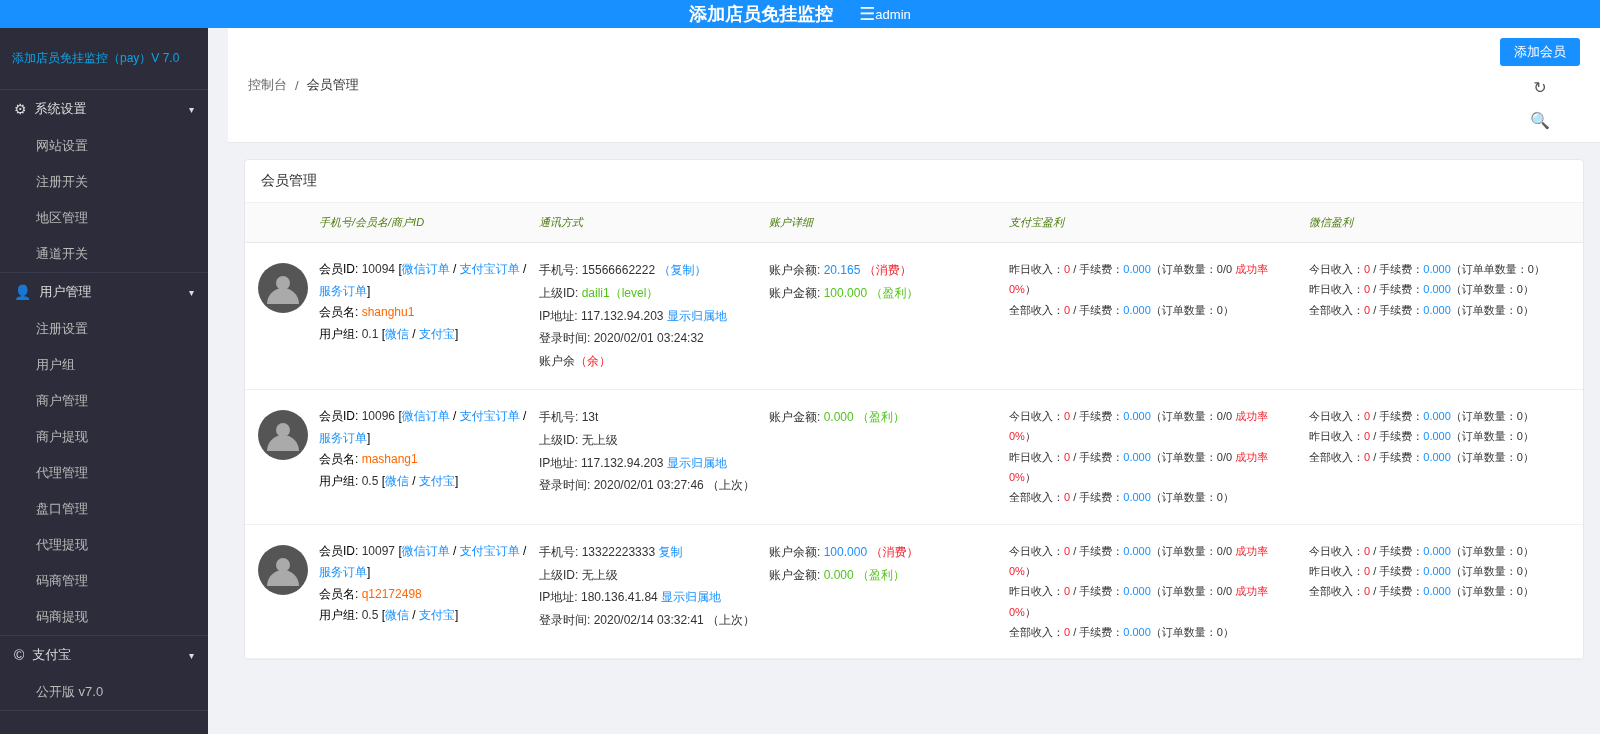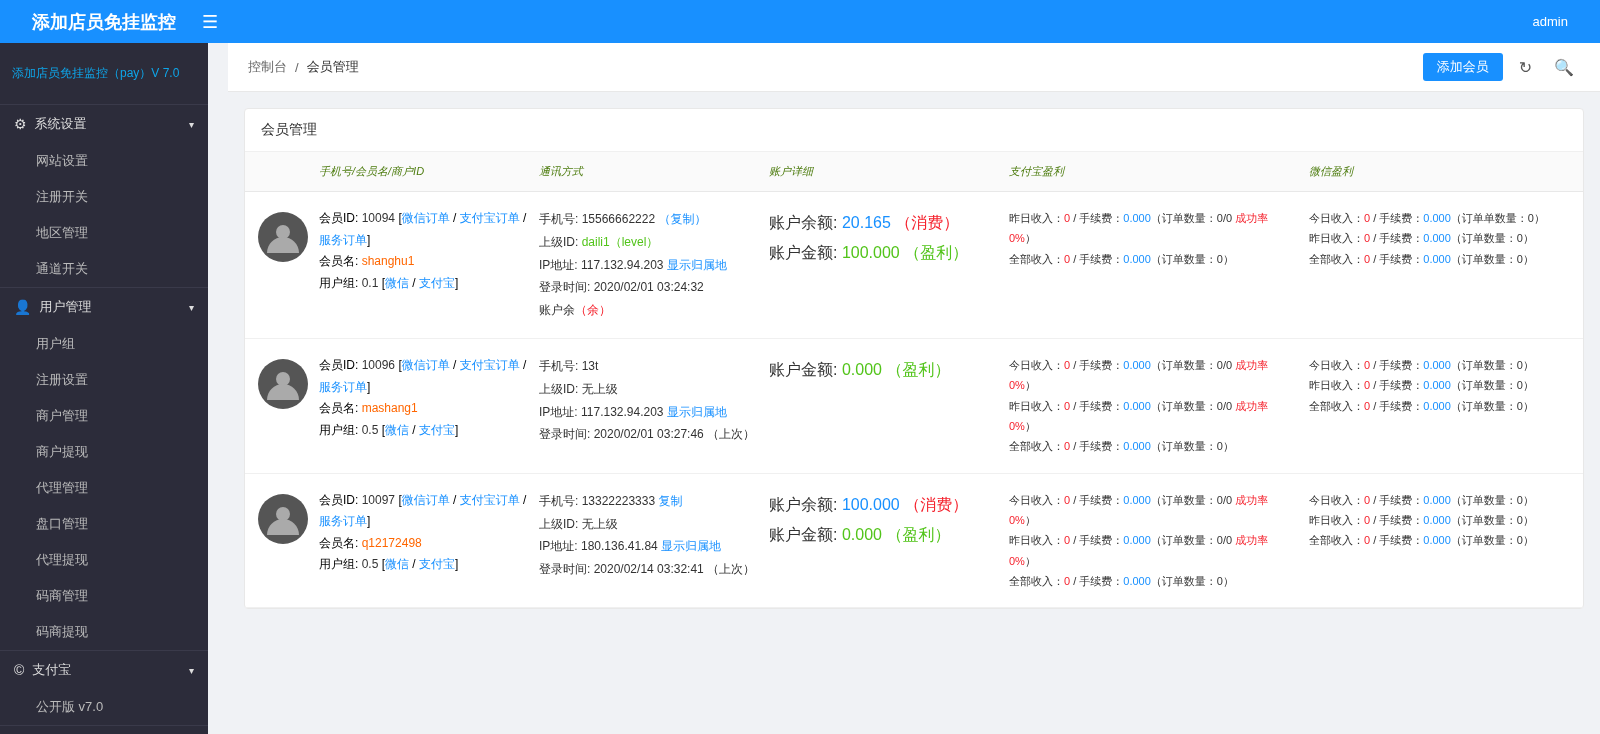--- a/index.html
+++ b/index.html
@@ -1,25 +1,25 @@
 <!DOCTYPE html>
 <html><head>
   <meta charset="utf-8">
   <style>
     * { margin: 0; padding: 0; box-sizing: border-box; }
     body { font-family: 'Microsoft YaHei', Arial, sans-serif; font-size: 12px; background: #f0f2f5; display: flex; flex-direction: column; height: 734px; overflow: hidden; }
 
     
     .top-header {
       background: #1890ff;
-      height: 43px;
-      display: flex;
-      align-items: center;
-      justify-content: space-between;
-      padding: 0 32px;
+      height: 28px;
+      display: flex;
+      align-items: center;
+      justify-content: center;
+      padding: 0 16px;
       flex-shrink: 0;
     }
     .top-header-title {
       color: white;
       font-size: 18px;
       font-weight: bold;
     }
     .top-header-right {
       color: white;
       font-size: 13px;
@@ -99,20 +99,21 @@
       align-items: center;
       gap: 8px;
       font-size: 13px;
       color: #666;
     }
     .breadcrumb-current { color: #333; }
     .breadcrumb-actions {
       display: flex;
       align-items: center;
       gap: 10px;
+      flex-direction: column;
     }
     .btn-add-member {
       background: #1890ff;
       color: white;
       border: none;
       padding: 5px 14px;
       border-radius: 3px;
       cursor: pointer;
       font-size: 13px;
     }
@@ -173,21 +174,21 @@
     .avatar svg { width: 36px; height: 36px; }
 
     .info-cell { padding: 4px 6px; font-size: 12px; line-height: 1.8; }
     .info-cell a, .info-cell .link { color: #1890ff; cursor: pointer; text-decoration: none; }
     .member-name { color: #ff6600; font-weight: 500; }
 
     .comm-cell { padding: 4px 6px; font-size: 12px; line-height: 1.9; color: #333; }
     .comm-cell .green { color: #52c41a; }
     .comm-cell .blue { color: #1890ff; }
 
-    .account-cell { padding: 4px 6px; font-size: 16px; line-height: 1.9; color: #333; }
+    .account-cell { padding: 4px 6px; font-size: 12px; line-height: 1.9; color: #333; }
     .account-cell .green { color: #52c41a; }
     .account-cell .red { color: #f5222d; }
 
     .stats-cell { padding: 4px 6px; font-size: 11px; line-height: 1.85; color: #333; }
     .stats-cell .red { color: #f5222d; }
     .stats-cell .blue { color: #1890ff; }
 
     .action-cell { padding: 4px 6px; font-size: 12px; }
     .action-cell label { display: flex; align-items: center; gap: 4px; color: #333; margin-bottom: 8px; font-size: 11px; }
     .btn-edit {
@@ -264,22 +265,22 @@
       <div class="sidebar-item">地区管理</div>
       <div class="sidebar-item">通道开关</div>
     </div>
 
     <div class="sidebar-section">
       <div class="sidebar-group-header">
         <span class="icon">👤</span>
         <span>用户管理</span>
         <span class="arrow">▾</span>
       </div>
+      <div class="sidebar-item">注册设置</div>
       <div class="sidebar-item">用户组</div>
-      <div class="sidebar-item">注册设置</div>
       <div class="sidebar-item">商户管理</div>
       <div class="sidebar-item">商户提现</div>
       <div class="sidebar-item">代理管理</div>
       <div class="sidebar-item">盘口管理</div>
       <div class="sidebar-item">代理提现</div>
       <div class="sidebar-item">码商管理</div>
       <div class="sidebar-item">码商提现</div>
     </div>
 
     <div class="sidebar-section">

